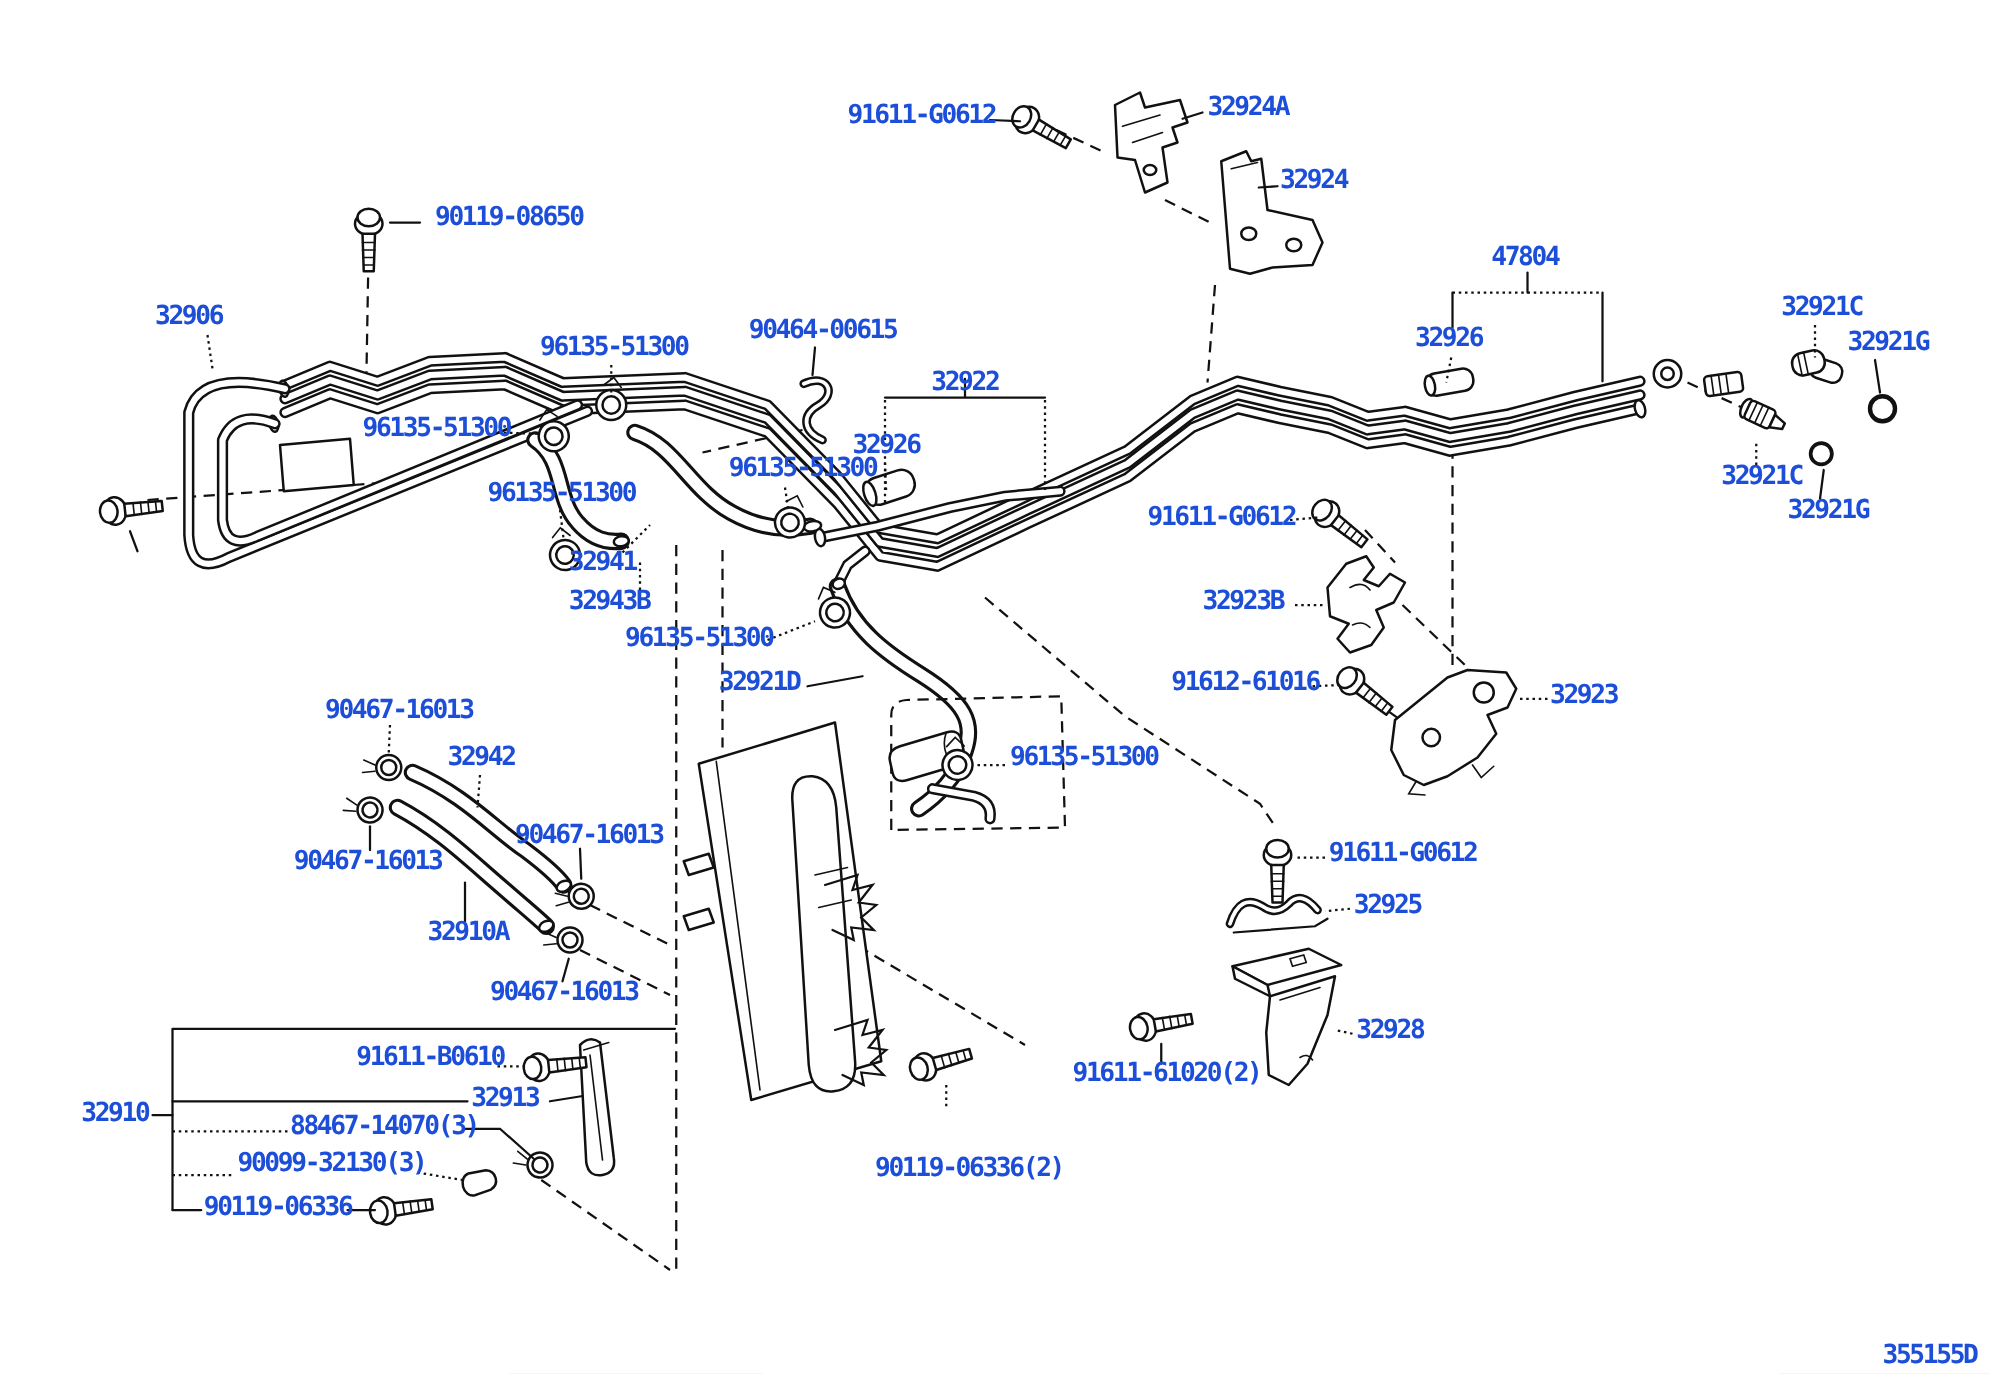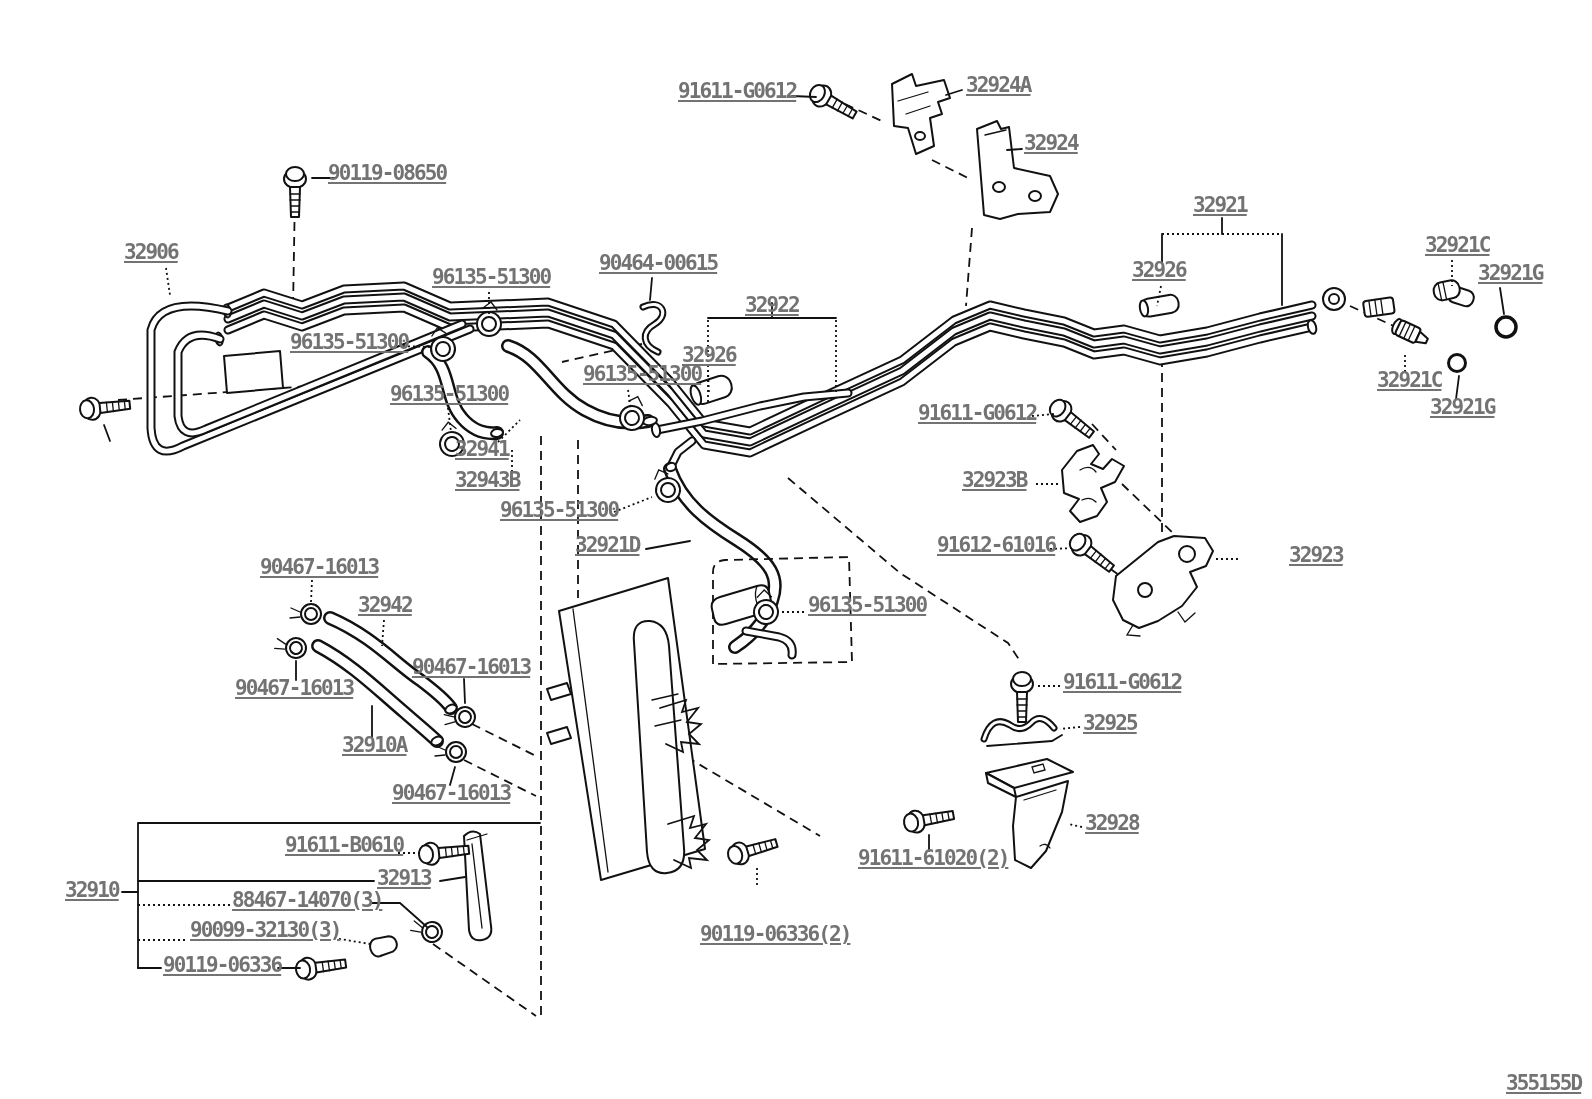--- a/index.html
+++ b/index.html
@@ -1,21 +1,21 @@
 <!DOCTYPE html>
 <html><head>
 <meta charset="utf-8">
 <style>
   html,body{margin:0;padding:0;background:#e8e8e8;}
   .stage{position:relative;width:1592px;height:1099px;background:#ffffff;overflow:hidden;
          font-family:"DejaVu Sans Mono", monospace;}
   .stage svg{position:absolute;left:0;top:0;}
   #labels{position:absolute;left:0;top:0;width:100%;height:100%;}
-  .plabel{position:absolute;white-space:nowrap;color:#737373;
-          font:700 21px/1 "DejaVu Sans Mono", monospace;letter-spacing:-1.9px;text-decoration:underline;}
+  .plabel{position:absolute;white-space:nowrap;color:#1d4ed8;
+          font:700 21px/1 "DejaVu Sans Mono", monospace;letter-spacing:-1.9px;}
   .code{position:absolute;left:1506px;top:1073px;}
   
   .tube-o{fill:none;stroke:#111;stroke-width:9;stroke-linecap:round;stroke-linejoin:round}
   .tube-i{fill:none;stroke:#fff;stroke-width:5;stroke-linecap:round;stroke-linejoin:round}
   .hose-o{fill:none;stroke:#111;stroke-width:14;stroke-linecap:round;stroke-linejoin:round}
   .hose-i{fill:none;stroke:#fff;stroke-width:9;stroke-linecap:round;stroke-linejoin:round}
   .sq-o{fill:none;stroke:#111;stroke-width:7;stroke-linecap:round;stroke-linejoin:round}
   .sq-i{fill:none;stroke:#fff;stroke-width:3;stroke-linecap:round;stroke-linejoin:round}
   .part{fill:#fff;stroke:#111;stroke-width:2;stroke-linejoin:round}
   .ln{fill:none;stroke:#111;stroke-width:1.8;stroke-linecap:round}
@@ -273,43 +273,43 @@
     <path class="dot" d="M 138 905 L 230 905"></path>
     <path class="dot" d="M 138 940 L 186 940 M 334 938 L 370 944"></path>
     <path class="dot" d="M 757 868 L 757 885"></path>
   </g>
 </svg>
 
 <div id="labels">
       <div class="plabel" style="left: 678px; top: 81px;">91611-G0612</div>
       <div class="plabel" style="left: 966px; top: 75px;">32924A</div>
       <div class="plabel" style="left: 1024px; top: 133px;">32924</div>
-      <div class="plabel" style="left: 328px; top: 163px;">90119-08650</div>
+      <div class="plabel" style="left: 348px; top: 163px;">90119-08650</div>
       <div class="plabel" style="left: 124px; top: 242px;">32906</div>
       <div class="plabel" style="left: 432px; top: 267px;">96135-51300</div>
       <div class="plabel" style="left: 599px; top: 253px;">90464-00615</div>
       <div class="plabel" style="left: 745px; top: 279px; margin-top: 16px;">32922</div>
-      <div class="plabel" style="left: 1193px; top: 195px;">32921</div>
+      <div class="plabel" style="left: 1193px; top: 195px;">47804</div>
       <div class="plabel" style="left: 1132px; top: 260px;">32926</div>
       <div class="plabel" style="left: 1425px; top: 235px;">32921C</div>
       <div class="plabel" style="left: 1478px; top: 263px;">32921G</div>
       <div class="plabel" style="left: 290px; top: 332px;">96135-51300</div>
       <div class="plabel" style="left: 682px; top: 345px;">32926</div>
       <div class="plabel" style="left: 583px; top: 364px;">96135-51300</div>
       <div class="plabel" style="left: 390px; top: 384px;">96135-51300</div>
       <div class="plabel" style="left: 918px; top: 403px;">91611-G0612</div>
       <div class="plabel" style="left: 1377px; top: 370px;">32921C</div>
       <div class="plabel" style="left: 1430px; top: 397px;">32921G</div>
       <div class="plabel" style="left: 455px; top: 439px;">32941</div>
       <div class="plabel" style="left: 455px; top: 470px;">32943B</div>
       <div class="plabel" style="left: 500px; top: 500px;">96135-51300</div>
       <div class="plabel" style="left: 962px; top: 470px;">32923B</div>
       <div class="plabel" style="left: 575px; top: 535px;">32921D</div>
       <div class="plabel" style="left: 937px; top: 535px;">91612-61016</div>
-      <div class="plabel" style="left: 1289px; top: 545px;">32923</div>
+      <div class="plabel" style="left: 1240px; top: 545px;">32923</div>
       <div class="plabel" style="left: 260px; top: 557px;">90467-16013</div>
       <div class="plabel" style="left: 358px; top: 595px;">32942</div>
       <div class="plabel" style="left: 808px; top: 595px;">96135-51300</div>
       <div class="plabel" style="left: 412px; top: 657px;">90467-16013</div>
       <div class="plabel" style="left: 235px; top: 678px;">90467-16013</div>
       <div class="plabel" style="left: 1063px; top: 672px;">91611-G0612</div>
       <div class="plabel" style="left: 1083px; top: 713px;">32925</div>
       <div class="plabel" style="left: 342px; top: 735px;">32910A</div>
       <div class="plabel" style="left: 392px; top: 783px;">90467-16013</div>
       <div class="plabel" style="left: 1085px; top: 813px;">32928</div>

